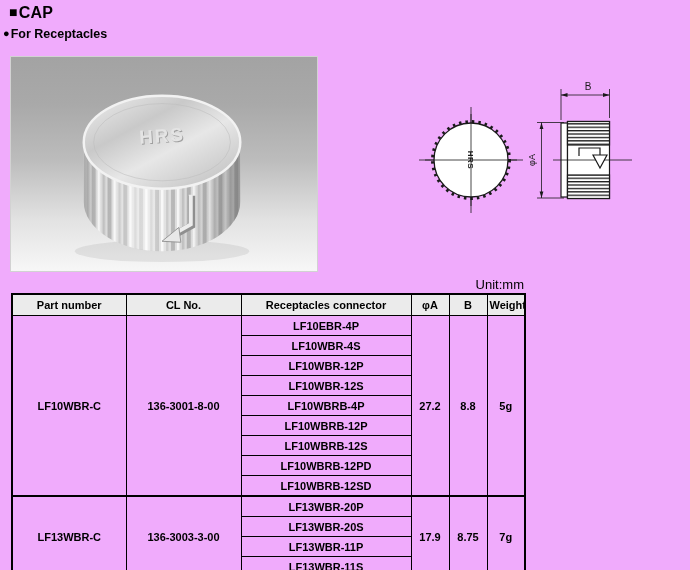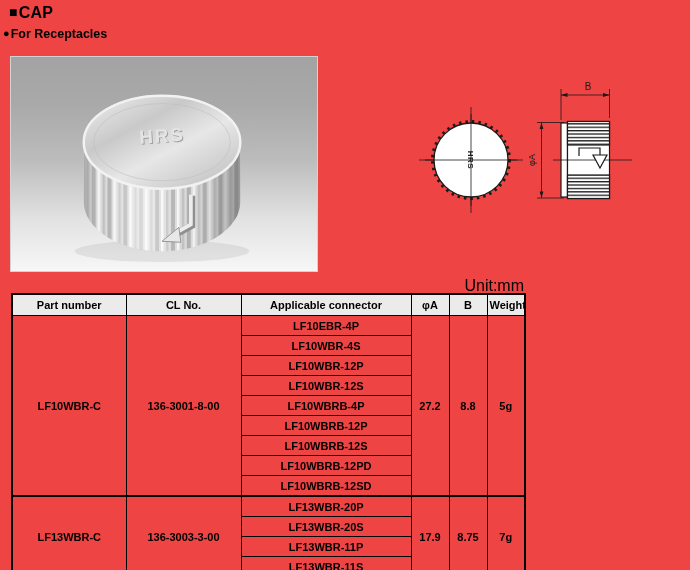--- a/index.html
+++ b/index.html
@@ -1,17 +1,17 @@
 <!DOCTYPE html>
 <html><head>
 <meta charset="utf-8">
 <style>
   html,body{margin:0;padding:0;background:#ffffff;}
   .page{
-    position:relative;width:690px;height:570px;background:#ef4444;
+    position:relative;width:690px;height:570px;background:#f0abfc;
     font-family:"Liberation Sans", sans-serif;color:#000;overflow:hidden;
   }
   
   .title{position:absolute;left:9px;top:4px;font-size:16px;font-weight:bold;letter-spacing:.2px;}
   .subtitle{position:absolute;left:3px;top:27px;font-size:12.5px;font-weight:bold;}
   .marker{font-size:14px;vertical-align:1px;margin-right:1px;}
   .bullet{font-size:11px;vertical-align:1px;margin-right:1px;}
 
   
   .photo{
@@ -22,21 +22,21 @@
   .photo svg{display:block;}
 
   
   .drawing{position:absolute;left:412px;top:62px;}
   .drawing .thin{stroke:#1a1a1a;stroke-width:.8;}
   .drawing .dim line{stroke:#1a1a1a;stroke-width:.8;}
   .drawing .dimtext{font-family:"Liberation Sans",sans-serif;font-size:10px;fill:#1a1a1a;text-anchor:middle;}
   .drawing .logo-small{font-family:"Liberation Sans",sans-serif;font-size:8px;font-weight:bold;fill:#1a1a1a;text-anchor:middle;letter-spacing:.5px;}
 
   
-  .unit{position:absolute;left:404px;top:277px;width:120px;text-align:right;font-size:16px;}
+  .unit{position:absolute;left:404px;top:277px;width:120px;text-align:right;font-size:13px;}
 
   
   .spec-table{
     position:absolute;left:11px;top:293px;width:513px;
     border-collapse:collapse;table-layout:fixed;
     font-size:11px;border:2px solid #000;
   }
   .spec-table th,.spec-table td{
     border:1px solid #000;text-align:center;vertical-align:middle;
     padding:0 2px;overflow:hidden;white-space:nowrap;font-weight:bold;
@@ -157,21 +157,21 @@
         <col style="width:115px">
         <col style="width:170px">
       <col style="width:38px">
         <col style="width:38px">
         <col style="width:38px">
     </colgroup>
     <thead>
       <tr>
         <th>Part number</th>
         <th>CL No.</th>
-        <th>Applicable connector</th>
+        <th>Receptacles connector</th>
         <th>φA</th>
         <th>B</th>
         <th>Weight</th>
       </tr>
     </thead>
     <tbody>
 
       <tr>
         <td rowspan="9">LF10WBR-C</td>
         <td rowspan="9">136-3001-8-00</td>

